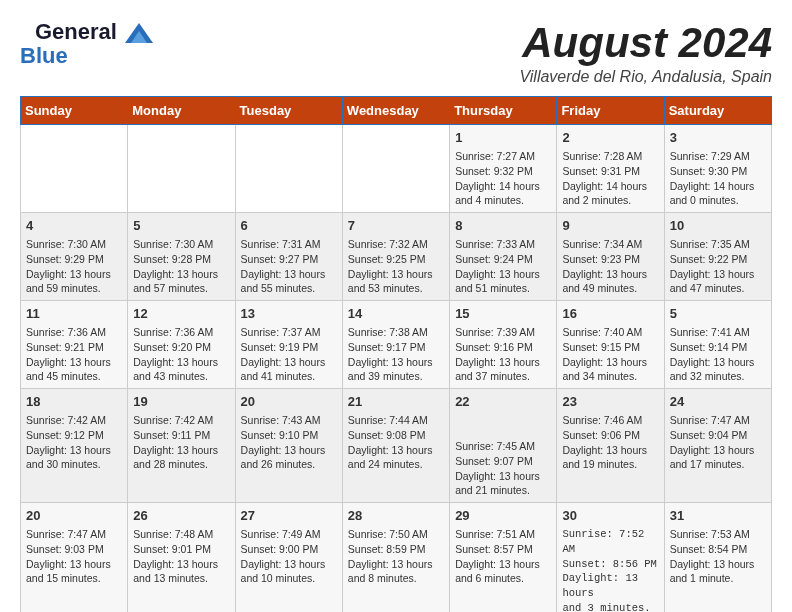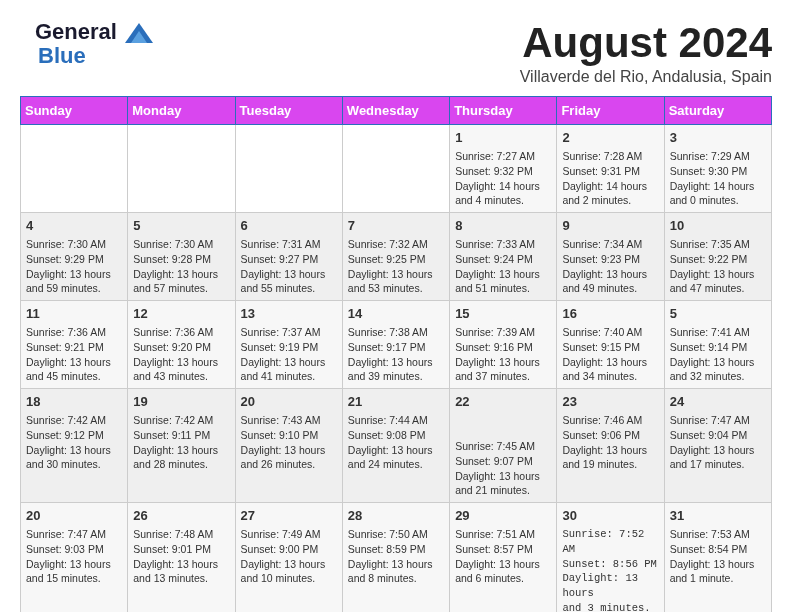--- a/index.html
+++ b/index.html
@@ -15,39 +15,40 @@
       align-items: flex-start;
       justify-content: space-between;
       margin-bottom: 10px;
     }
     .logo {
       display: flex;
       align-items: center;
     }
     .title-section {
       text-align: right;
+      font-style: italic;
     }
     .calendar-title {
       font-size: 42px;
       font-weight: bold;
       color: #222;
       line-height: 1.1;
     }
     .calendar-subtitle {
       font-size: 16px;
       color: #444;
       margin-top: 2px;
     }
     table {
       width: 100%;
       border-collapse: collapse;
       font-size: 11px;
     }
     thead tr th {
-      background: #d946ef;
+      background: #c2410c;
       color: #fff;
       font-weight: bold;
       font-size: 13px;
       padding: 6px 4px;
       border: 1px solid #2a6ebb;
       text-align: left;
     }
     tbody tr td {
       border: 1px solid #ccc;
       vertical-align: top;
@@ -87,21 +88,21 @@
     <div>
       <div style="display:flex;align-items:center;">
         <div style="font-size:22px;font-weight:bold;color:#1a1a2e;line-height:1.1;margin-left:15px;">
           <span>General</span>
           <svg width="28" height="20" viewBox="0 0 28 20" style="vertical-align:middle;margin:0 2px;">
             <polygon points="0,20 14,0 28,20" fill="#2a6ebb"></polygon>
             <polygon points="6,20 14,8 22,20" fill="#5aa0e0"></polygon>
           </svg>
         </div>
       </div>
-      <div style="font-size:22px;font-weight:bold;color:#2a6ebb;line-height:1.1;margin-left:18px;">Blue</div>
+      <div style="font-size:22px;font-weight:bold;color:#2a6ebb;line-height:1.1;">Blue</div>
     </div>
   </div>
   <div class="title-section">
     <div class="calendar-title">August 2024</div>
     <div class="calendar-subtitle">Villaverde del Rio, Andalusia, Spain</div>
   </div>
 </div>
 
 <table>
   <thead>

